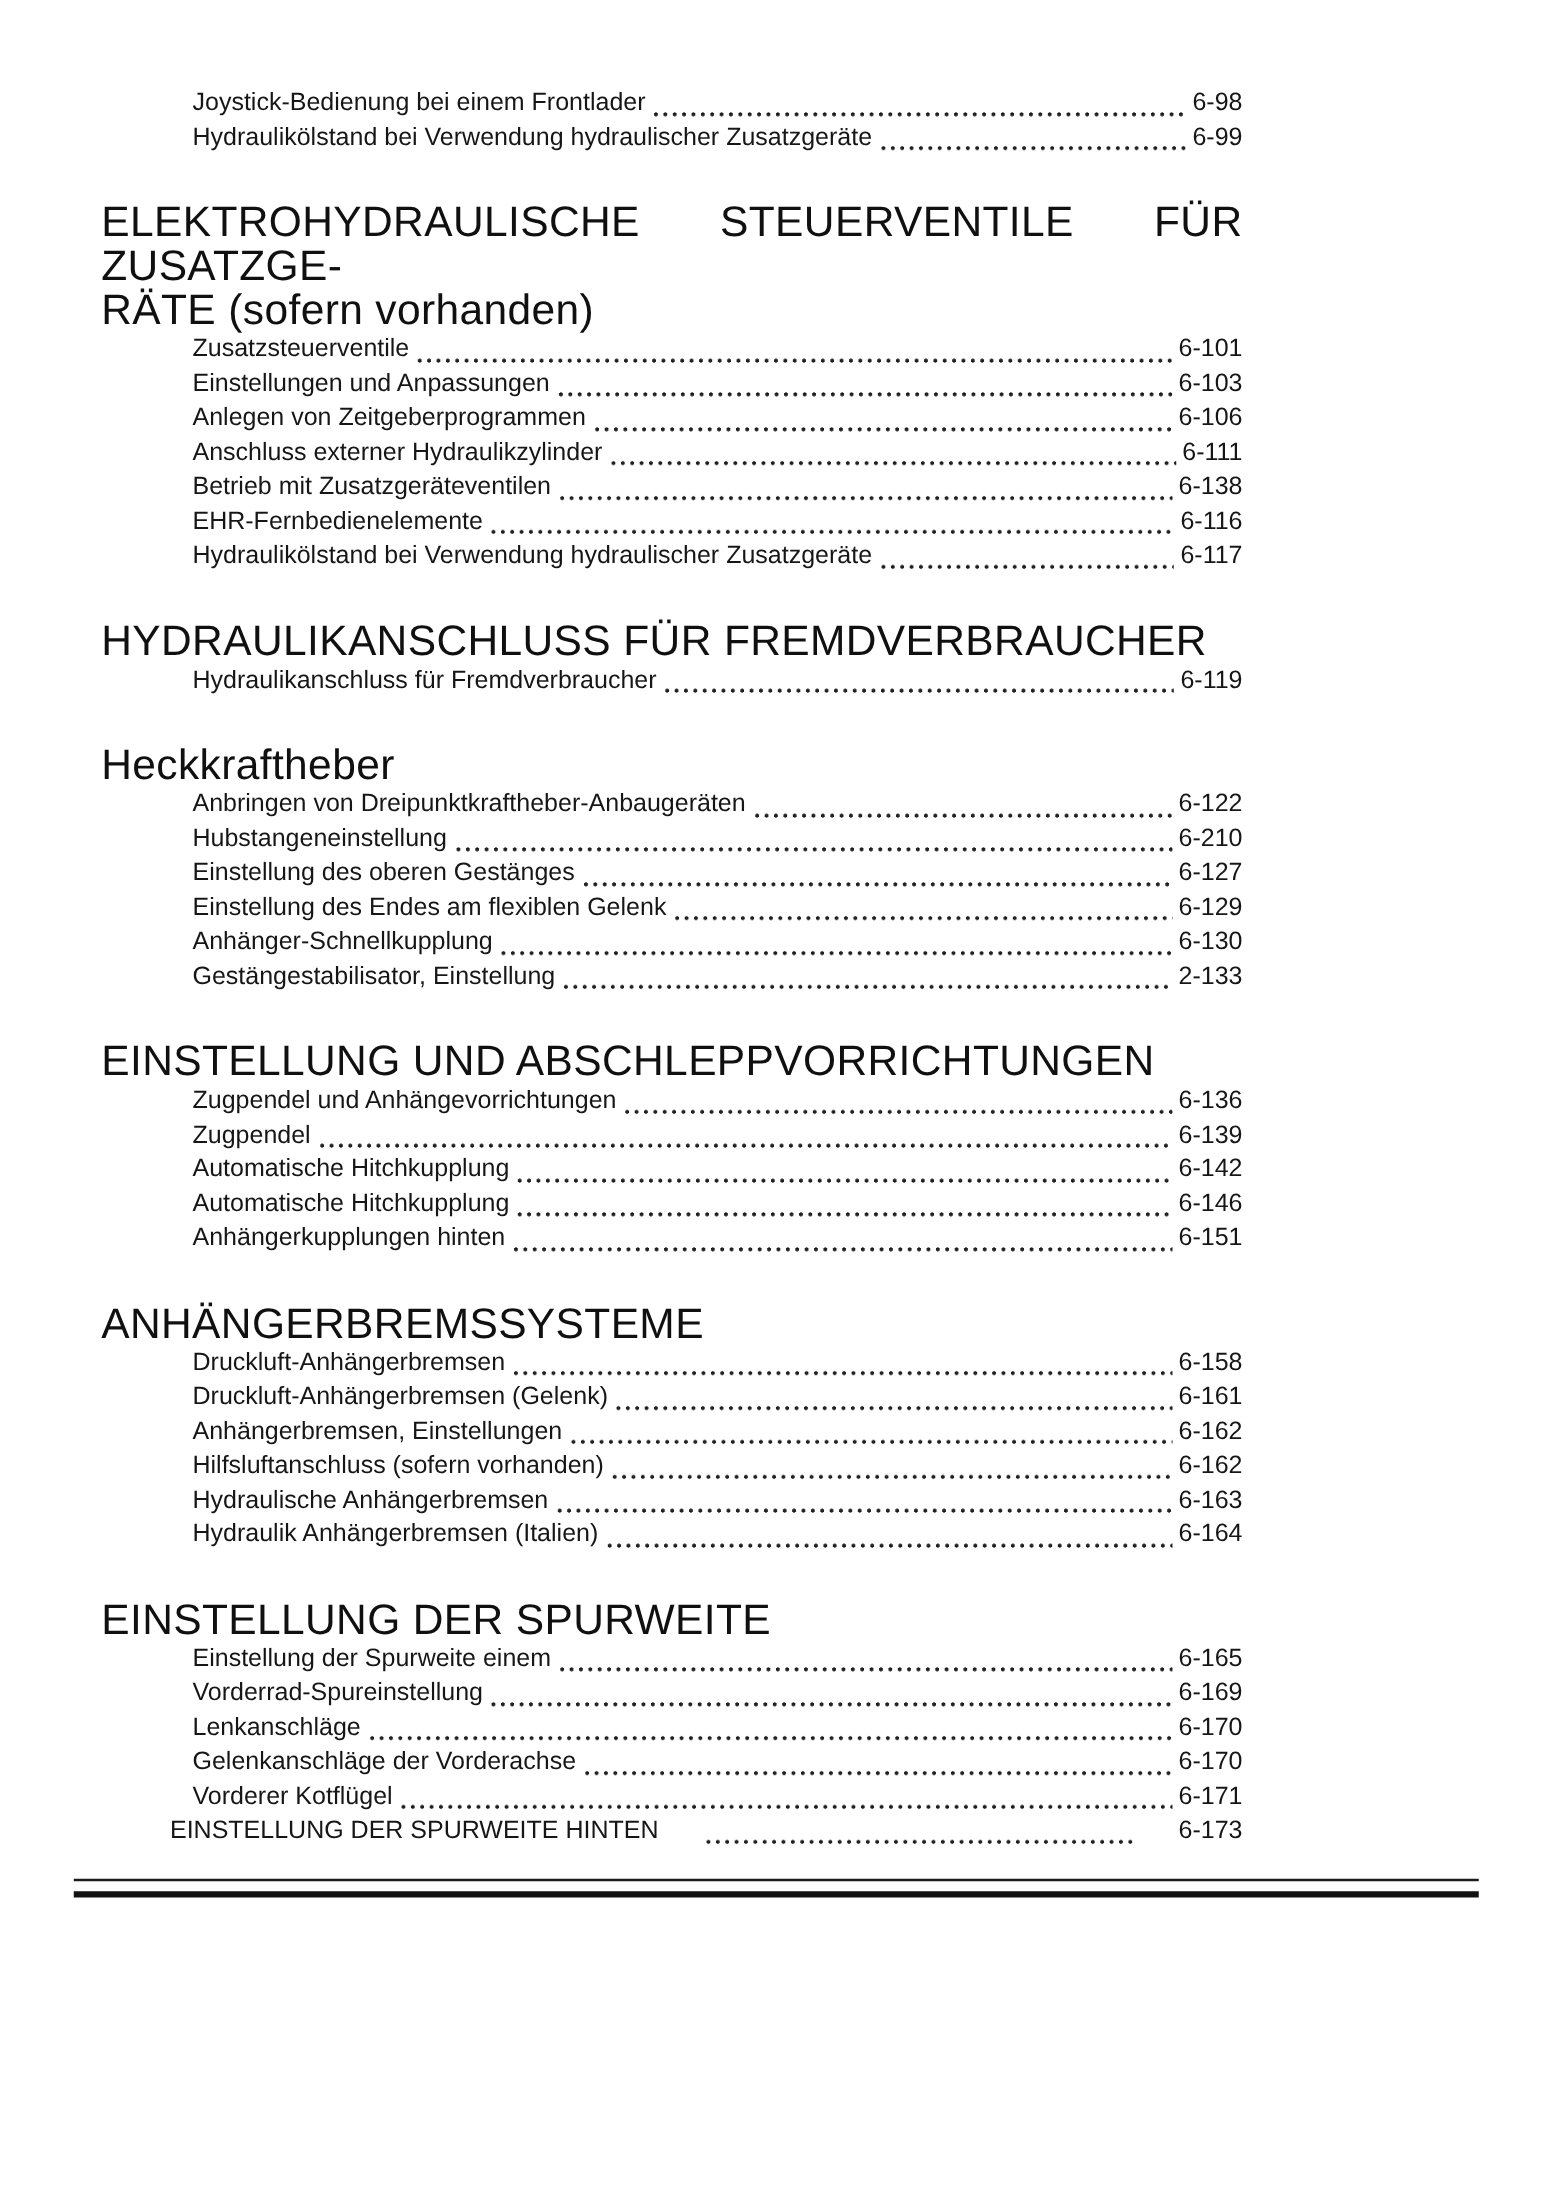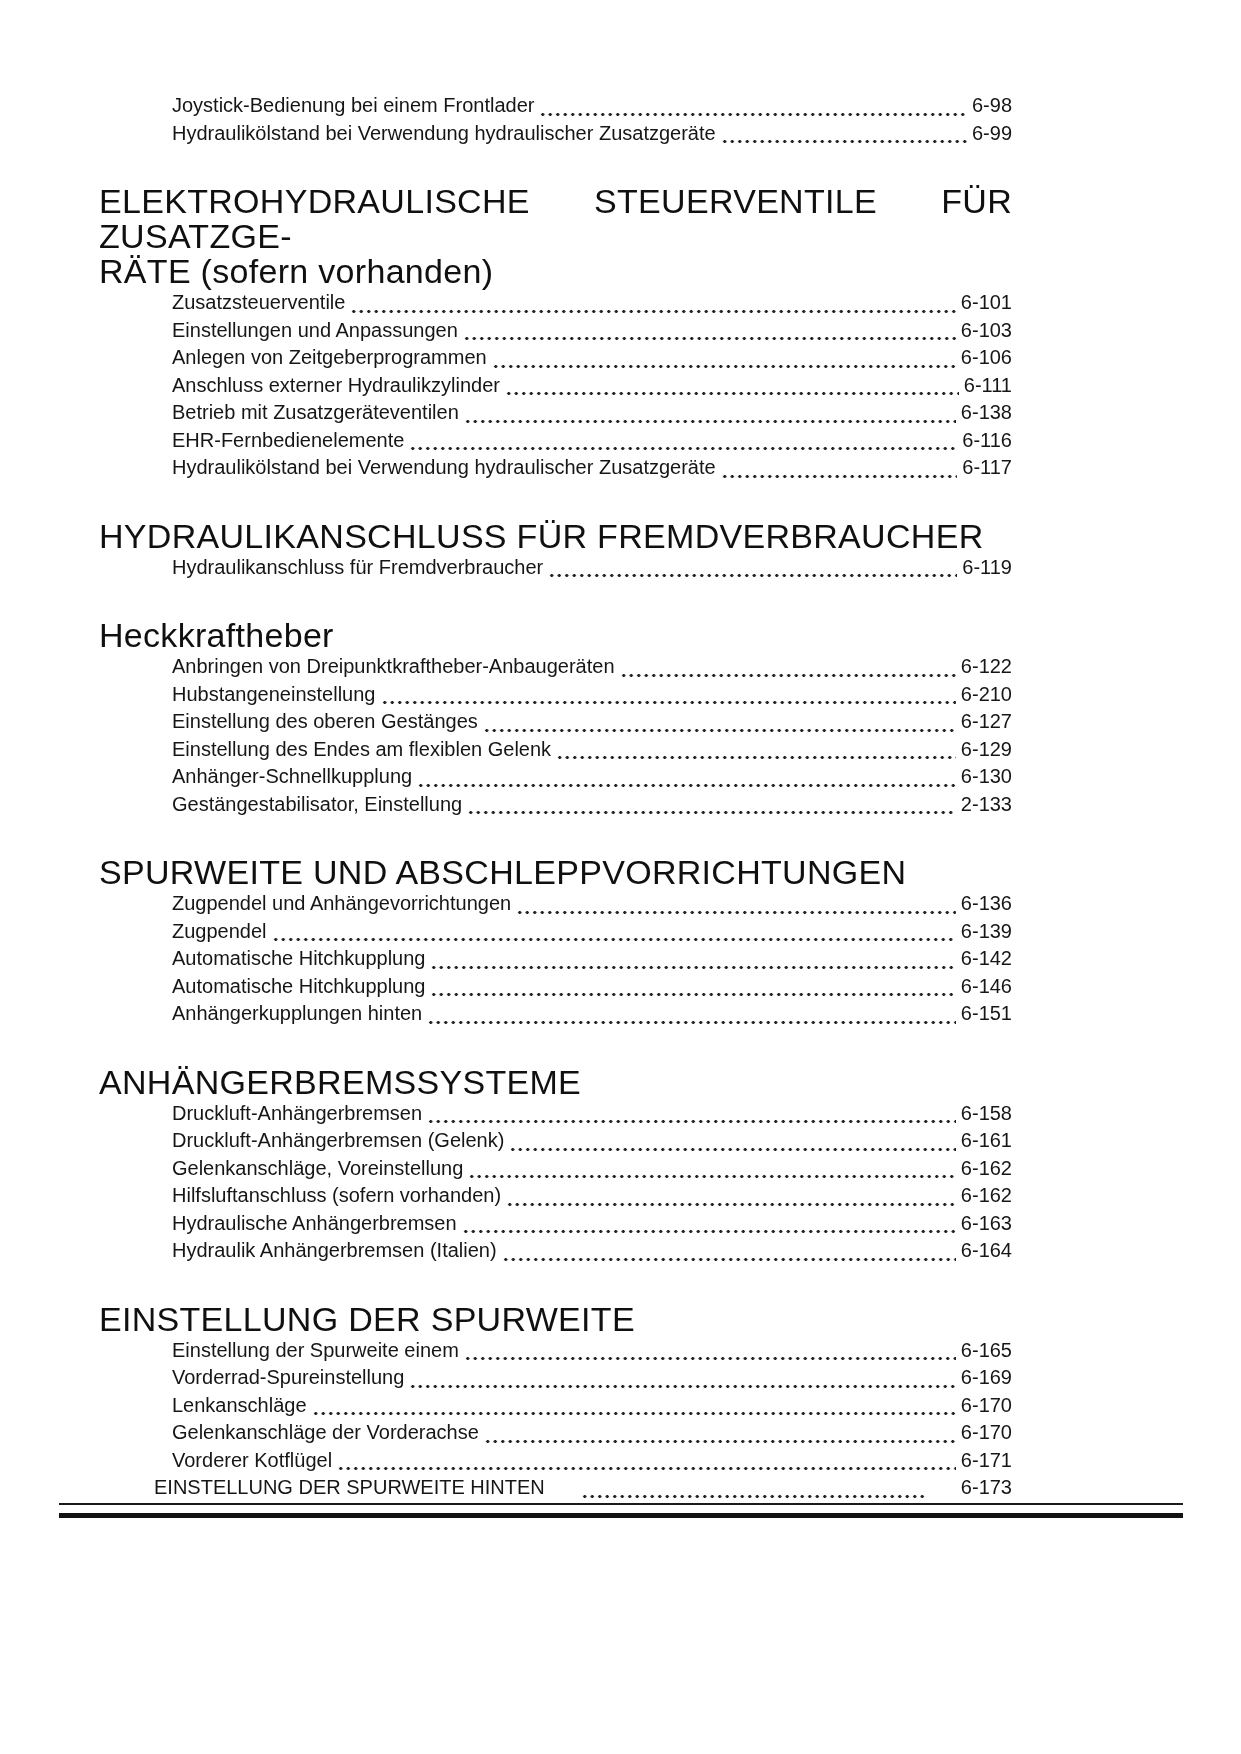--- a/index.html
+++ b/index.html
@@ -16,23 +16,23 @@
     -webkit-font-smoothing: antialiased;
   }
   .page {
     position: absolute;
     inset: 0;
     overflow: hidden;
   }
   .toc {
     position: absolute;
     top: 0;
-    left: 99px;
+    left: 81px;
     width: 913px;
-    padding-top: 92px;
+    padding-top: 69px;
   }
   .toc-section {
     margin-top: 37px;
   }
   .toc-section:first-child {
     margin-top: 0;
   }
   .section-heading {
     margin: 0;
     padding: 0;
@@ -193,21 +193,21 @@
           <span class="entry-page">6-130</span>
         </div>
         <div class="toc-entry">
           <span class="entry-title">Gestängestabilisator, Einstellung</span>
           <span class="leader"></span>
           <span class="entry-page">2-133</span>
         </div>
       </section>
       <section class="toc-section">
         <h2 class="section-heading">
-          <div class="heading-line">SPURWEITE UND ABSCHLEPPVORRICHTUNGEN</div>
+          <div class="heading-line">EINSTELLUNG UND ABSCHLEPPVORRICHTUNGEN</div>
         </h2>
         <div class="toc-entry">
           <span class="entry-title">Zugpendel und Anhängevorrichtungen</span>
           <span class="leader"></span>
           <span class="entry-page">6-136</span>
         </div>
         <div class="toc-entry">
           <span class="entry-title">Zugpendel</span>
           <span class="leader"></span>
           <span class="entry-page">6-139</span>
@@ -236,21 +236,21 @@
           <span class="entry-title">Druckluft-Anhängerbremsen</span>
           <span class="leader"></span>
           <span class="entry-page">6-158</span>
         </div>
         <div class="toc-entry">
           <span class="entry-title">Druckluft-Anhängerbremsen (Gelenk)</span>
           <span class="leader"></span>
           <span class="entry-page">6-161</span>
         </div>
         <div class="toc-entry">
-          <span class="entry-title">Gelenkanschläge, Voreinstellung</span>
+          <span class="entry-title">Anhängerbremsen, Einstellungen</span>
           <span class="leader"></span>
           <span class="entry-page">6-162</span>
         </div>
         <div class="toc-entry">
           <span class="entry-title">Hilfsluftanschluss (sofern vorhanden)</span>
           <span class="leader"></span>
           <span class="entry-page">6-162</span>
         </div>
         <div class="toc-entry">
           <span class="entry-title">Hydraulische Anhängerbremsen</span>

